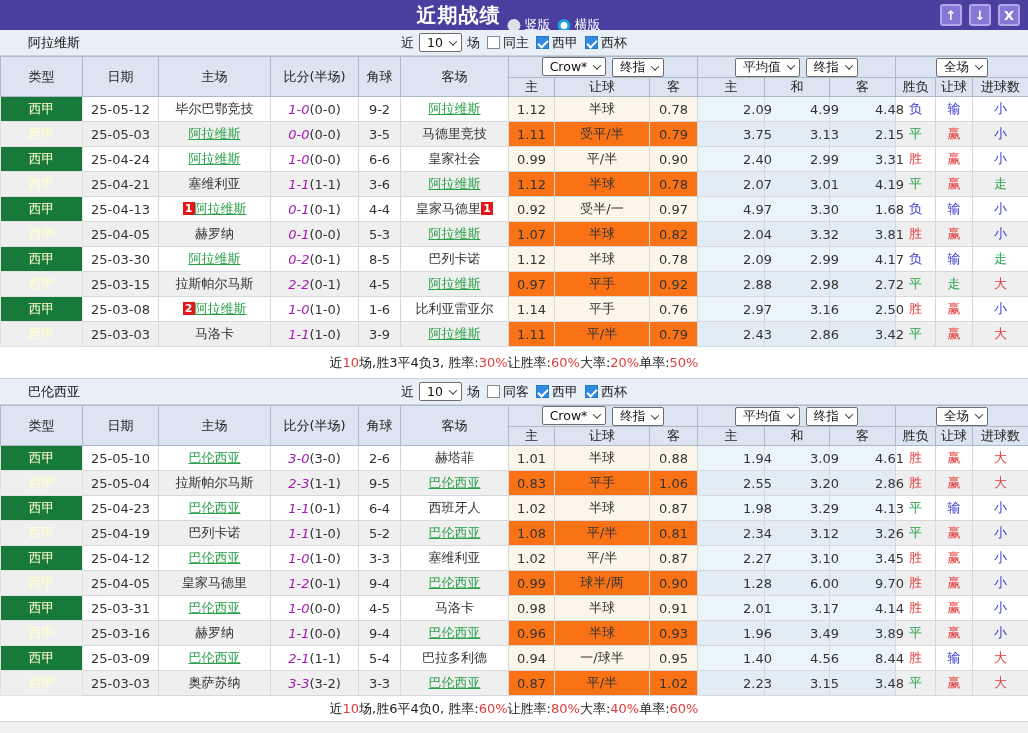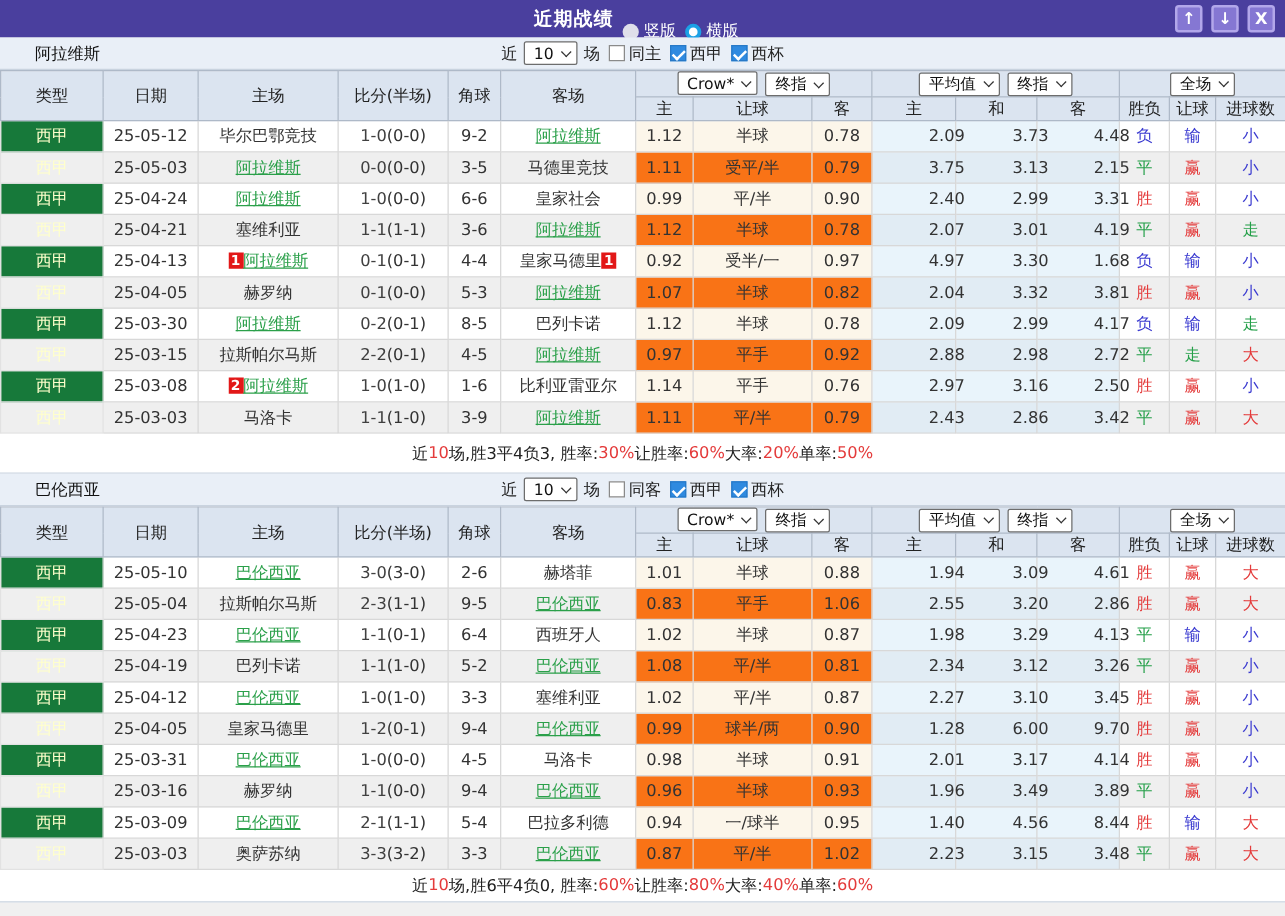--- a/index.html
+++ b/index.html
@@ -3,21 +3,21 @@
 <meta charset="utf-8">
 <style>
   * { margin:0; padding:0; box-sizing:border-box; }
   html,body { background:#f0f0f0; }
   body { font-family:"DejaVu Sans","Liberation Sans",sans-serif; }
   .window { width:1028px; height:733px; background:#f0f0f0; overflow:hidden; position:relative; }
 
   
   .titlebar { height:30px; background:#4a3f9e; position:relative; display:flex; align-items:center; }
   .title-group { position:absolute; left:50%; top:0; height:100%; transform:translateX(-53%); display:flex; align-items:center; gap:7px; }
-  .app-title { color:#fff; font-size:15px; font-weight:bold; letter-spacing:1px; }
+  .app-title { color:#fff; font-size:20px; font-weight:bold; letter-spacing:1px; }
   .radio-opt { display:flex; align-items:center; gap:4px; color:#fff; font-size:13px; cursor:pointer;margin-top:20px; }
   .radio { width:13px; height:13px; border-radius:50%; display:inline-block; }
   .radio.solid { background:#dfdfea; }
   .radio.ring { background:#fff; border:3px solid #1ba1e6; }
   .tb-buttons { margin-left:auto; display:flex; gap:7px; padding-right:8px; }
   .tb-btn { width:22px; height:22px; background:#8577d3; border:2px solid #b2a7ea; border-radius:3px; color:#fff;
             font-size:13px; font-weight:bold; display:flex; align-items:center; justify-content:center; cursor:pointer; line-height:1; }
 
   
   .ctrlbar { height:26px; background:#e9eff7; border-bottom:1px solid #c9d3df; position:relative;
@@ -43,21 +43,21 @@
   td { border:1px solid #d8d8d8; height:25px; text-align:center; background:#fff; color:#333; }
   tr.alt td { background:#efefef; }
   td.type { background:#17793a; color:#ffffcc; border-color:#e2e2e2; }
   td.ah  { background:#fcf6ea; }
   tr.alt td.ah { background:#f97316; }
   td.eu  { background:#e9f4fb;padding-left:45px; }
   tr.alt td.eu { background:#e1ecf4; }
   .focus-team { color:#2ba04a; text-decoration:underline; cursor:pointer; }
   .badge { display:inline-block; background:#e21818; color:#fff; font-size:11px; font-weight:bold;
            line-height:13px; min-width:12px; text-align:center; vertical-align:1px; }
-  .score-ft { color:#404040; }
+  .score-ft { color:#a21caf;font-style:italic; }
   .score-ht { color:#333; }
   .res-red   { color:#e43b3b; }
   .res-green { color:#26a04a; }
   .res-blue  { color:#3a3ad0; }
 
   .summary { background:#fff; border-bottom:1px solid #c9d3df; display:flex; align-items:center;
              justify-content:center; font-size:13px; color:#222; }
   .summary.tall { height:32px; }
   .summary.short { height:26px; }
   .summary .red { color:#e43b3b; }
@@ -170,21 +170,21 @@
             <td class="type">西甲</td>
             <td>25-05-12</td>
             <td><span>毕尔巴鄂竞技</span></td>
             <td><span class="score-ft">1-0</span><span class="score-ht">(0-0)</span></td>
             <td>9-2</td>
             <td><span class="focus-team">阿拉维斯</span></td>
             <td class="ah">1.12</td>
             <td class="ah">半球</td>
             <td class="ah">0.78</td>
             <td class="eu">2.09</td>
-            <td class="eu">3.73</td>
+            <td class="eu">4.99</td>
             <td class="eu">4.48</td>
             <td class="res-blue">负</td>
             <td class="res-blue">输</td>
             <td class="res-blue">小</td>
           </tr>
           <tr class="alt">
             <td class="type">西甲</td>
             <td>25-05-03</td>
             <td><span class="focus-team">阿拉维斯</span></td>
             <td><span class="score-ft">0-0</span><span class="score-ht">(0-0)</span></td>

